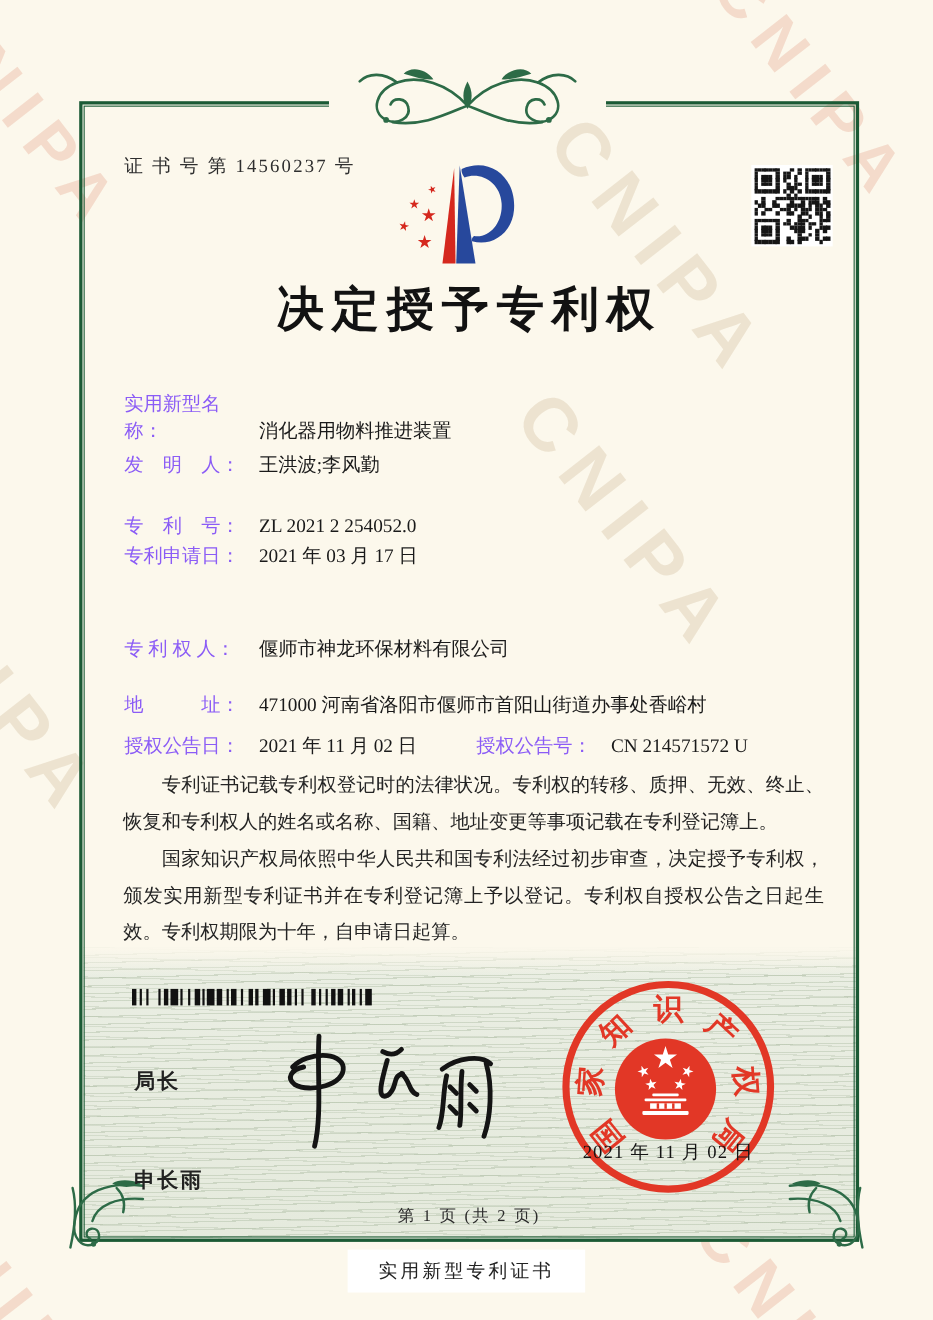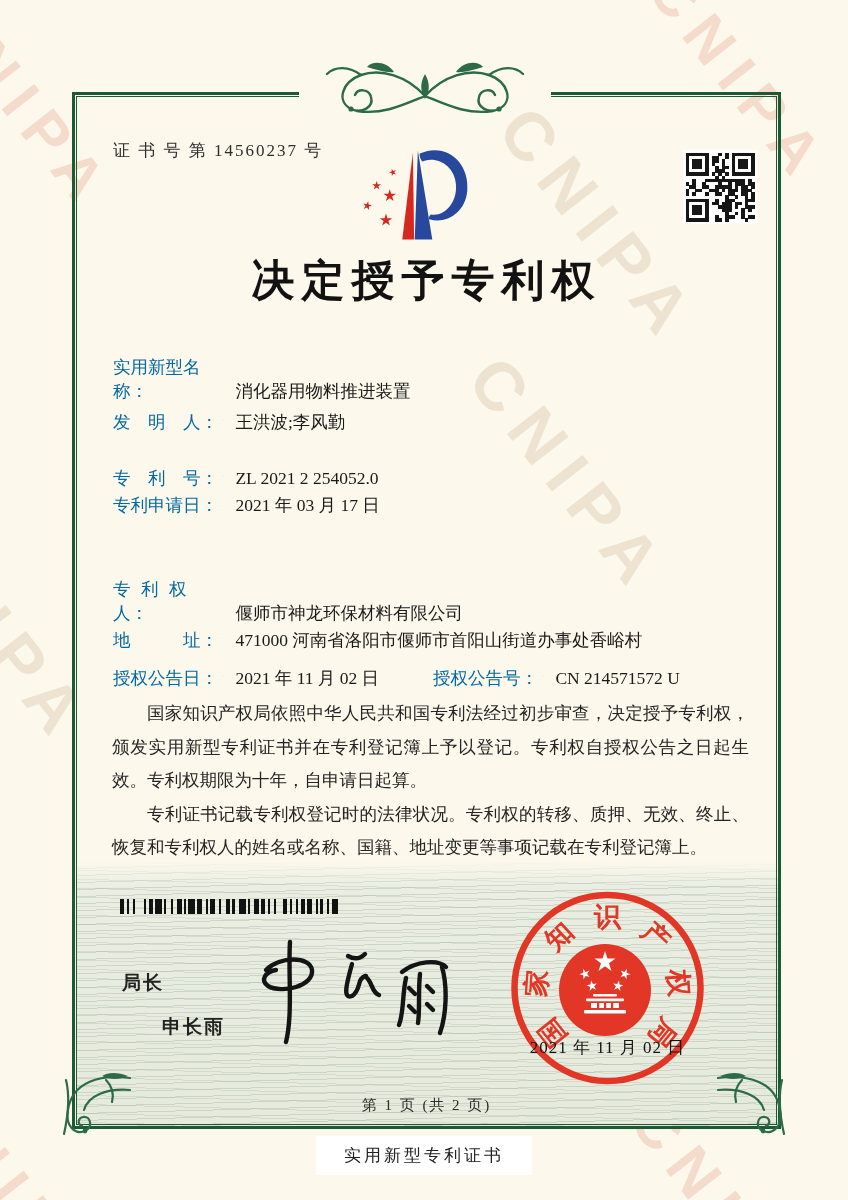--- a/index.html
+++ b/index.html
@@ -54,32 +54,32 @@
   .cert-no{position:absolute;left:113px;top:139px;font-size:17px;letter-spacing:2px;color:#2e2e2e;z-index:4;}
   .logo{position:absolute;left:336px;top:136px;width:150px;height:118px;z-index:4;}
   .qr{position:absolute;left:683px;top:150px;width:74px;height:74px;background:#fff;z-index:4;}
   .qr .m{position:absolute;background:#161616;}
   .title{
     position:absolute;left:72px;top:252px;width:709px;text-align:center;
     font-size:43px;font-weight:bold;letter-spacing:7px;color:#121212;z-index:4;
   }
   
   .row{position:absolute;left:113px;width:650px;font-size:17.5px;z-index:4;}
-  .row .lab{display:inline-block;width:118px;color:#0369a1;font-family:Liberation Mono, monospace;}
+  .row .lab{display:inline-block;width:118px;color:#8b5cf6;}
   .row .val{color:#1a1a1a;}
   .row2col .col2{position:absolute;left:320px;top:0;}
   .paras{position:absolute;left:112px;top:697px;width:637px;z-index:4;}
   .paras p{margin:0;text-indent:2em;font-size:17.5px;line-height:33.5px;text-align:justify;color:#242424;}
   
   .barcode{position:absolute;left:120px;top:899px;width:218px;height:15px;display:flex;z-index:4;}
   .barcode div{height:100%;}
   .director{position:absolute;left:122px;font-family:"Liberation Sans","DejaVu Sans",sans-serif;
     font-weight:600;font-size:19px;letter-spacing:2px;color:#222;z-index:4;}
   .director.t1{top:970px;}
-  .director.t2{top:1014px;margin-left:40px;}
+  .director.t2{top:1060px;}
   .signature{position:absolute;left:252px;top:936px;width:200px;height:112px;z-index:4;}
   .seal{position:absolute;left:505px;top:885px;width:205px;height:205px;z-index:4;}
   .seal-date{
     position:absolute;left:505px;top:1036px;width:205px;text-align:center;
     font-size:17px;letter-spacing:1px;color:#141414;z-index:5;
   }
   .page-info{
     position:absolute;left:72px;top:1096px;width:709px;text-align:center;
     font-size:15px;letter-spacing:2px;color:#2b2b2b;z-index:4;
   }
@@ -419,22 +419,22 @@
 <div class="row row2col" style="top:666px;">
   <span class="lab">授权公告日：</span>
   <span class="val">2021 年 11 月 02 日</span>
   <span class="col2">
     <span class="lab">授权公告号：</span>
     <span class="val">CN 214571572 U</span>
   </span>
 </div>
 
 <div class="paras">
+  <p>专利证书记载专利权登记时的法律状况。专利权的转移、质押、无效、终止、恢复和专利权人的姓名或名称、国籍、地址变更等事项记载在专利登记簿上。</p>
   <p>国家知识产权局依照中华人民共和国专利法经过初步审查，决定授予专利权，颁发实用新型专利证书并在专利登记簿上予以登记。专利权自授权公告之日起生效。专利权期限为十年，自申请日起算。</p>
-  <p>专利证书记载专利权登记时的法律状况。专利权的转移、质押、无效、终止、恢复和专利权人的姓名或名称、国籍、地址变更等事项记载在专利登记簿上。</p>
 </div>
 
 <div class="barcode" id="barcode">
     <div style="flex: 2 0 0px; background: rgb(17, 17, 17);"></div>
     <div style="flex: 1 0 0px; background: transparent;"></div>
     <div style="flex: 1 0 0px; background: rgb(17, 17, 17);"></div>
     <div style="flex: 2 0 0px; background: transparent;"></div>
     <div style="flex: 1 0 0px; background: rgb(17, 17, 17);"></div>
     <div style="flex: 4 0 0px; background: transparent;"></div>
     <div style="flex: 1 0 0px; background: rgb(17, 17, 17);"></div>

